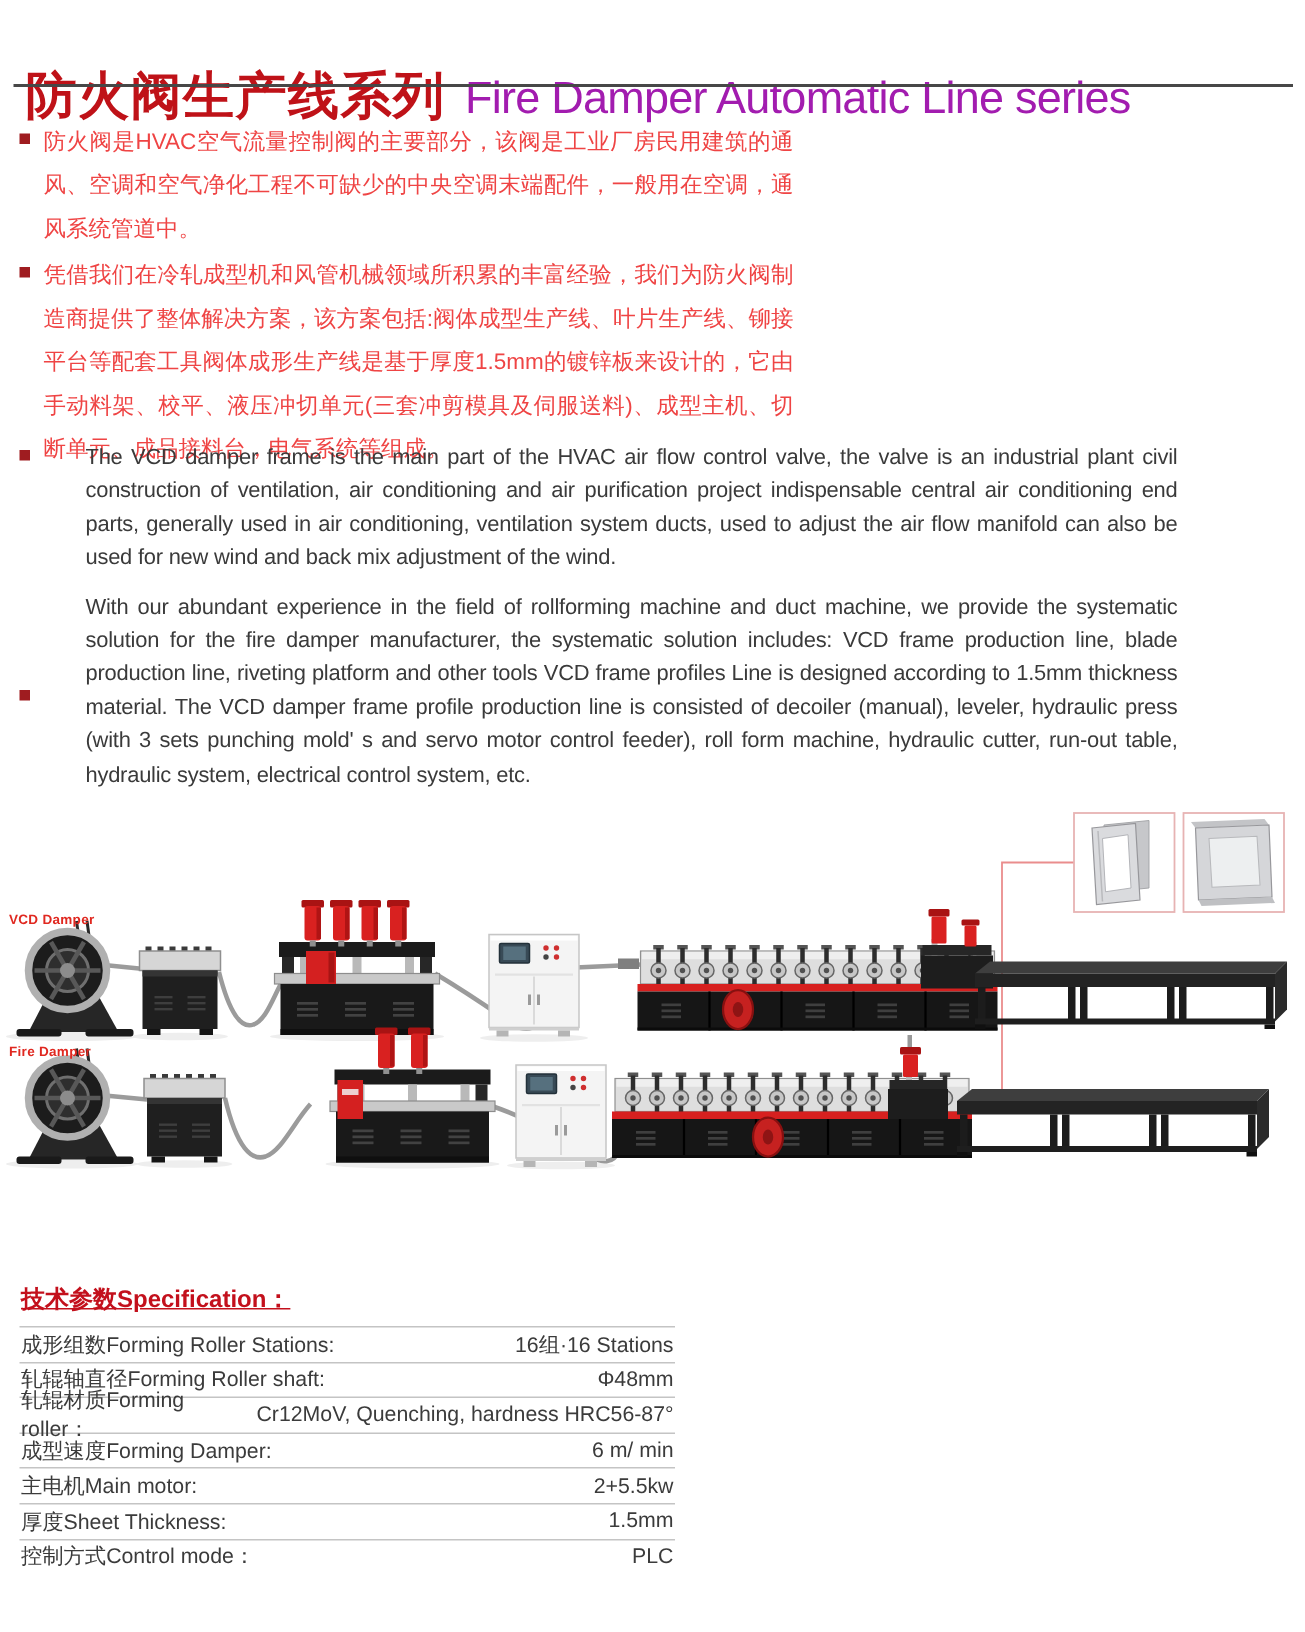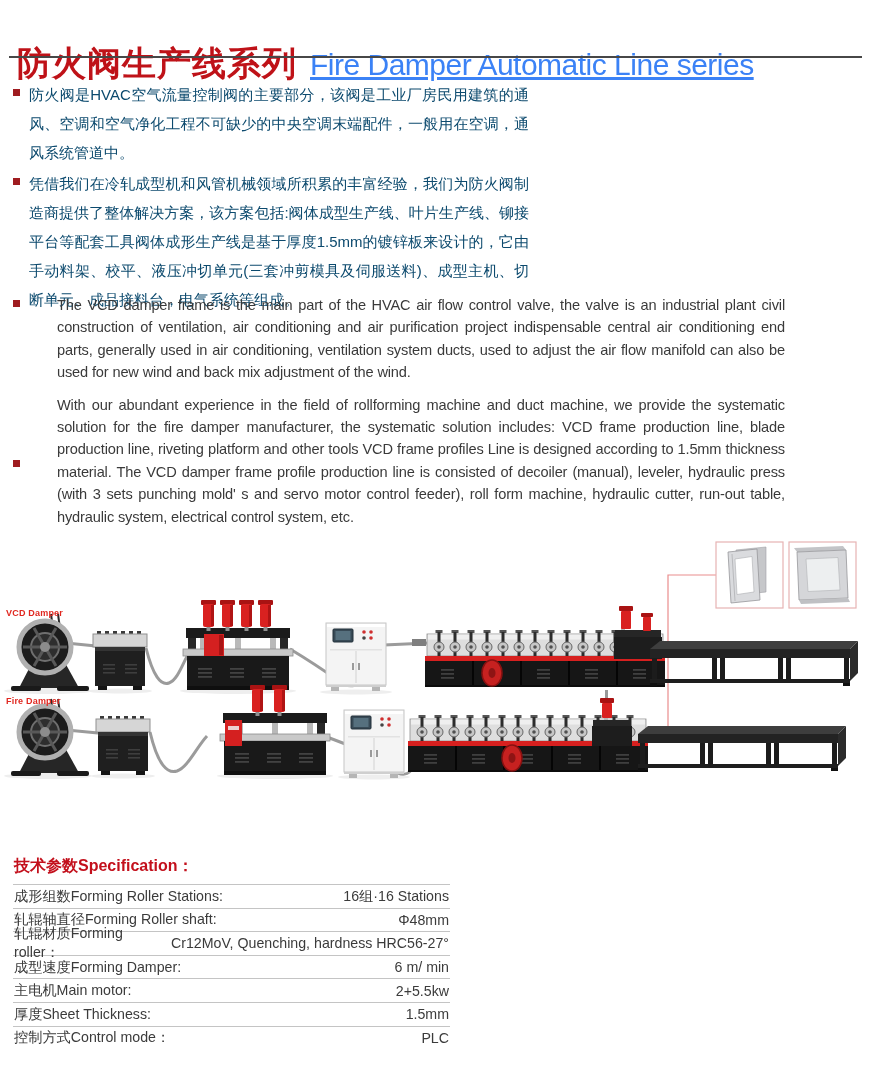--- a/index.html
+++ b/index.html
@@ -1,40 +1,40 @@
 <!DOCTYPE html>
 <html><head>
 <meta charset="utf-8">
 <style>
   html,body{margin:0;padding:0;background:#ffffff;}
   .page{position:relative;width:870px;height:1088px;background:#ffffff;overflow:hidden;
         font-family:"Liberation Sans","DejaVu Sans",sans-serif;}
   
   .titlebar{position:absolute;top:6px;left:17px;display:flex;align-items:baseline;white-space:nowrap;margin-top:35px;}
   .title-zh{font-size:34px;font-weight:bold;color:#bf1218;letter-spacing:1px;}
-  .title-en{font-size:30px;font-weight:400;color:#3b82f6;margin-left:13px;letter-spacing:-0.5px;text-decoration:underline;}
+  .title-en{font-size:30px;font-weight:400;color:#a21caf;margin-left:13px;letter-spacing:-0.5px;}
   .title-rule{position:absolute;top:56px;left:9px;width:853px;height:2px;background:#474747;}
   
   .zh-block{position:absolute;top:80px;left:13px;width:516px;}
   .en-block{position:absolute;top:294px;left:13px;width:772px;}
   .bullet{display:flex;text-align:justify;}
-  .zh-block .bullet{font-size:15px;line-height:29px;color:#0c4a6e;}
+  .zh-block .bullet{font-size:15px;line-height:29px;color:#ef4444;}
   .zh-block .bullet + .bullet{margin-top:2px;}
   .en-block .bullet{font-size:14.6px;line-height:22.4px;color:#3a3a3a;letter-spacing:-0.15px;gap:28px;}
   .en-block .bullet + .bullet{margin-top:10px;align-items:center;}
   .sq{flex:none;width:7px;height:7px;background:#9f1c20;margin:9px 9px 0 0;}
   .en-block .sq{margin-top:6px;}
   
   .diagram{position:absolute;top:530px;left:0;width:738px;height:280px;}
   .line-label{position:absolute;font-size:9px;font-weight:bold;color:#e02820;letter-spacing:0.2px;}
   .label-1{top:78px;left:6px;}
   .label-2{top:166px;left:6px;}
   
   .spec{position:absolute;top:856px;left:13px;width:437px;}
-  .spec-heading{font-size:16px;font-weight:bold;color:#c3101c;margin:0 0 7px 1px;}
+  .spec-heading{font-size:16px;font-weight:bold;color:#c3101c;margin:0 0 7px 1px;text-decoration:underline;}
   .spec-table{border-top:1px solid #c4c4c4;}
   .spec-row{display:flex;justify-content:space-between;align-items:center;height:22.6px;
             border-bottom:1px solid #c4c4c4;font-size:14.2px;color:#3b3b3b;padding:0 1px;}
   .spec-row:last-child{border-bottom:none;}
   .spec-val{text-align:left;white-space:nowrap;}
 </style>
 </head>
 <body>
 
 <div class="page">
@@ -315,21 +315,21 @@
       <div class="spec-row">
         <span class="spec-label">成形组数Forming Roller Stations:</span>
         <span class="spec-val">16组·16 Stations</span>
       </div>
       <div class="spec-row">
         <span class="spec-label">轧辊轴直径Forming Roller shaft:</span>
         <span class="spec-val">Φ48mm</span>
       </div>
       <div class="spec-row">
         <span class="spec-label">轧辊材质Forming roller：</span>
-        <span class="spec-val">Cr12MoV, Quenching, hardness HRC56-27°</span>
+        <span class="spec-val">Cr12MoV, Quenching, hardness HRC56-87°</span>
       </div>
       <div class="spec-row">
         <span class="spec-label">成型速度Forming Damper:</span>
         <span class="spec-val">6 m/ min</span>
       </div>
       <div class="spec-row">
         <span class="spec-label">主电机Main motor:</span>
         <span class="spec-val">2+5.5kw</span>
       </div>
       <div class="spec-row">

